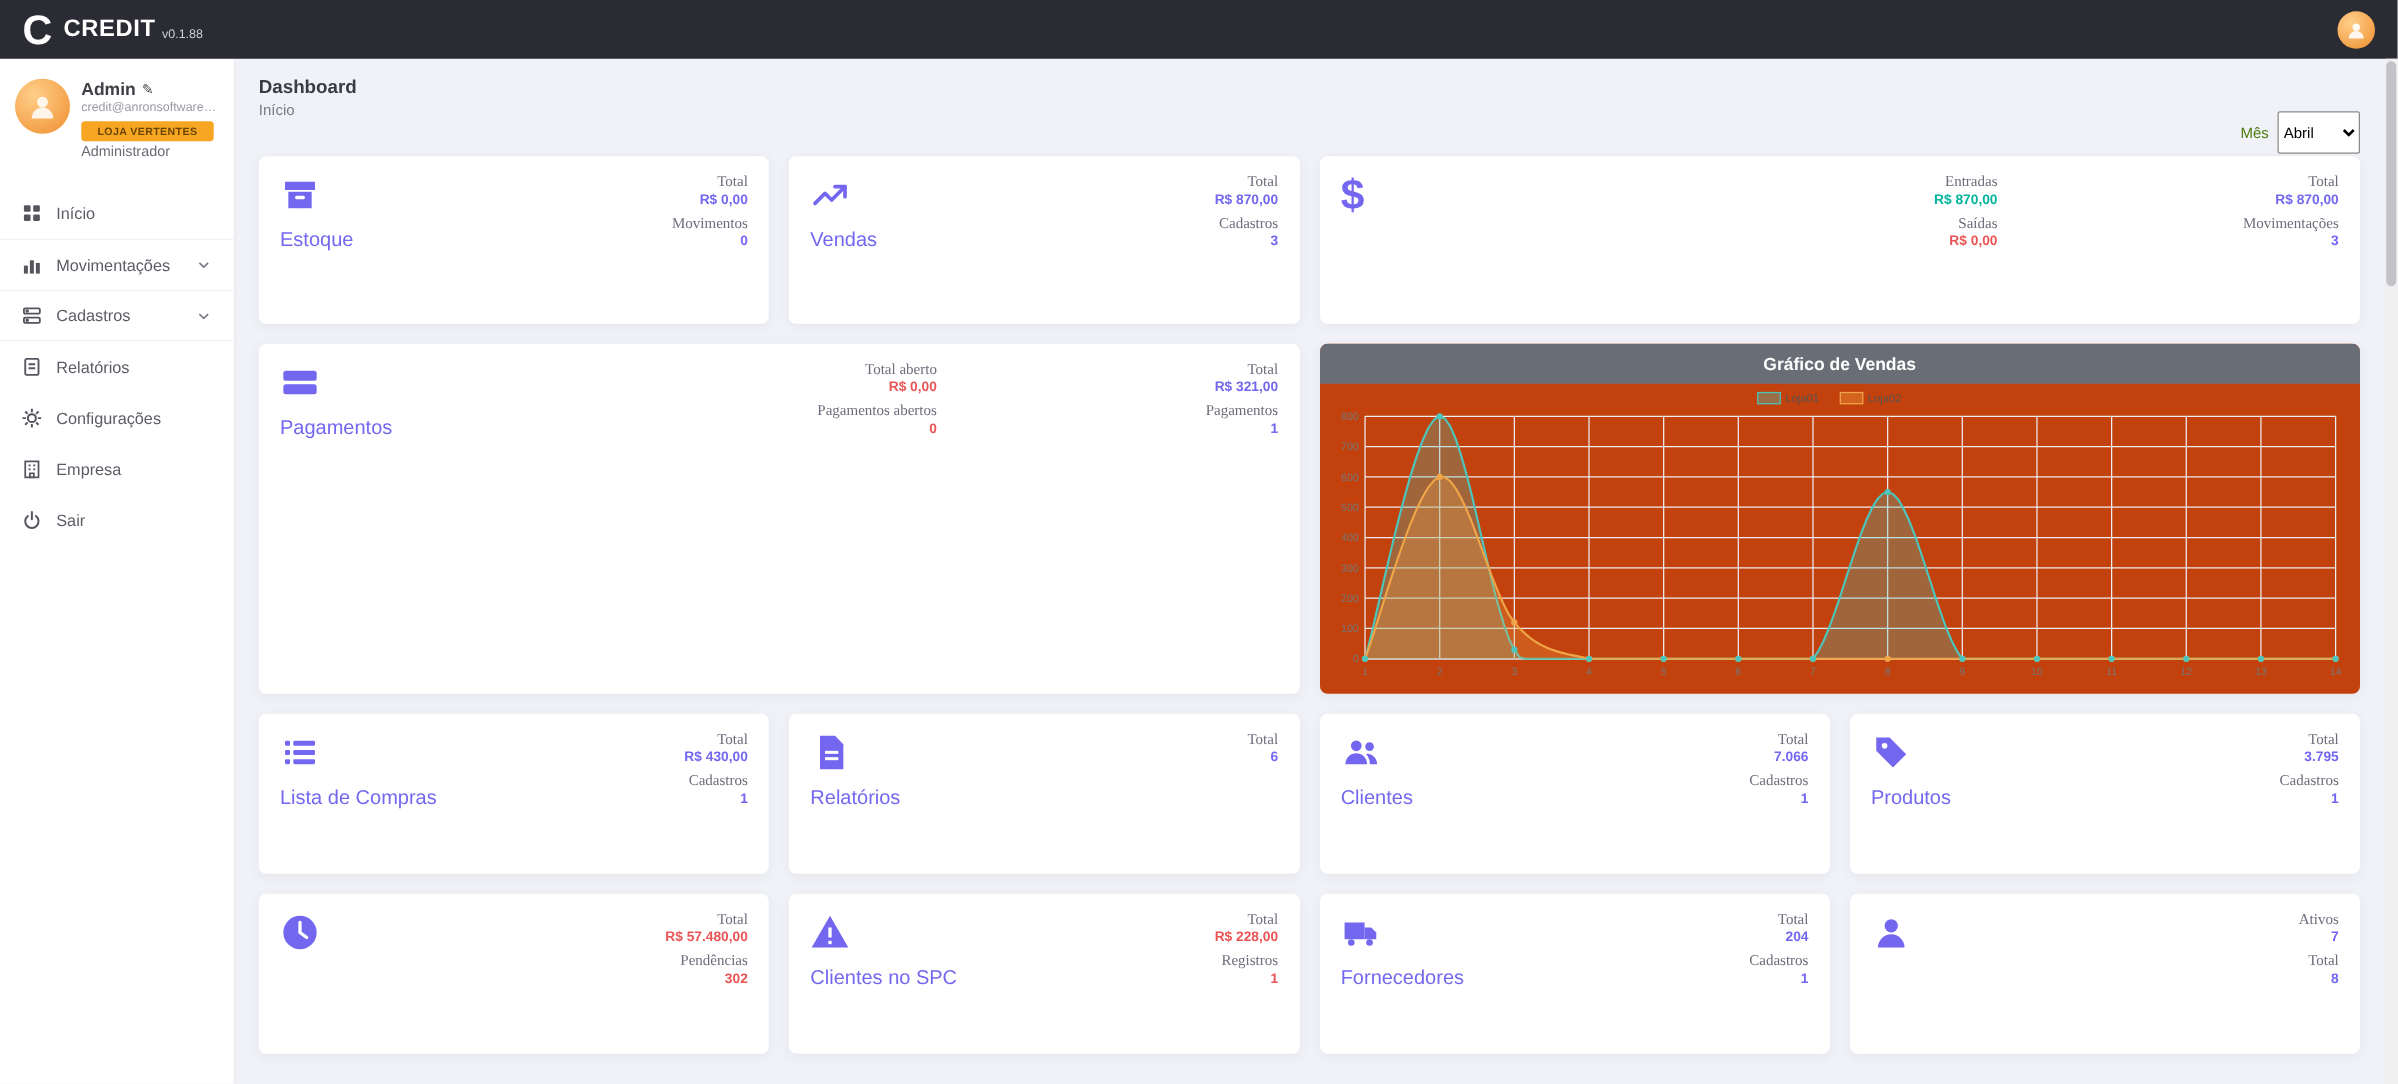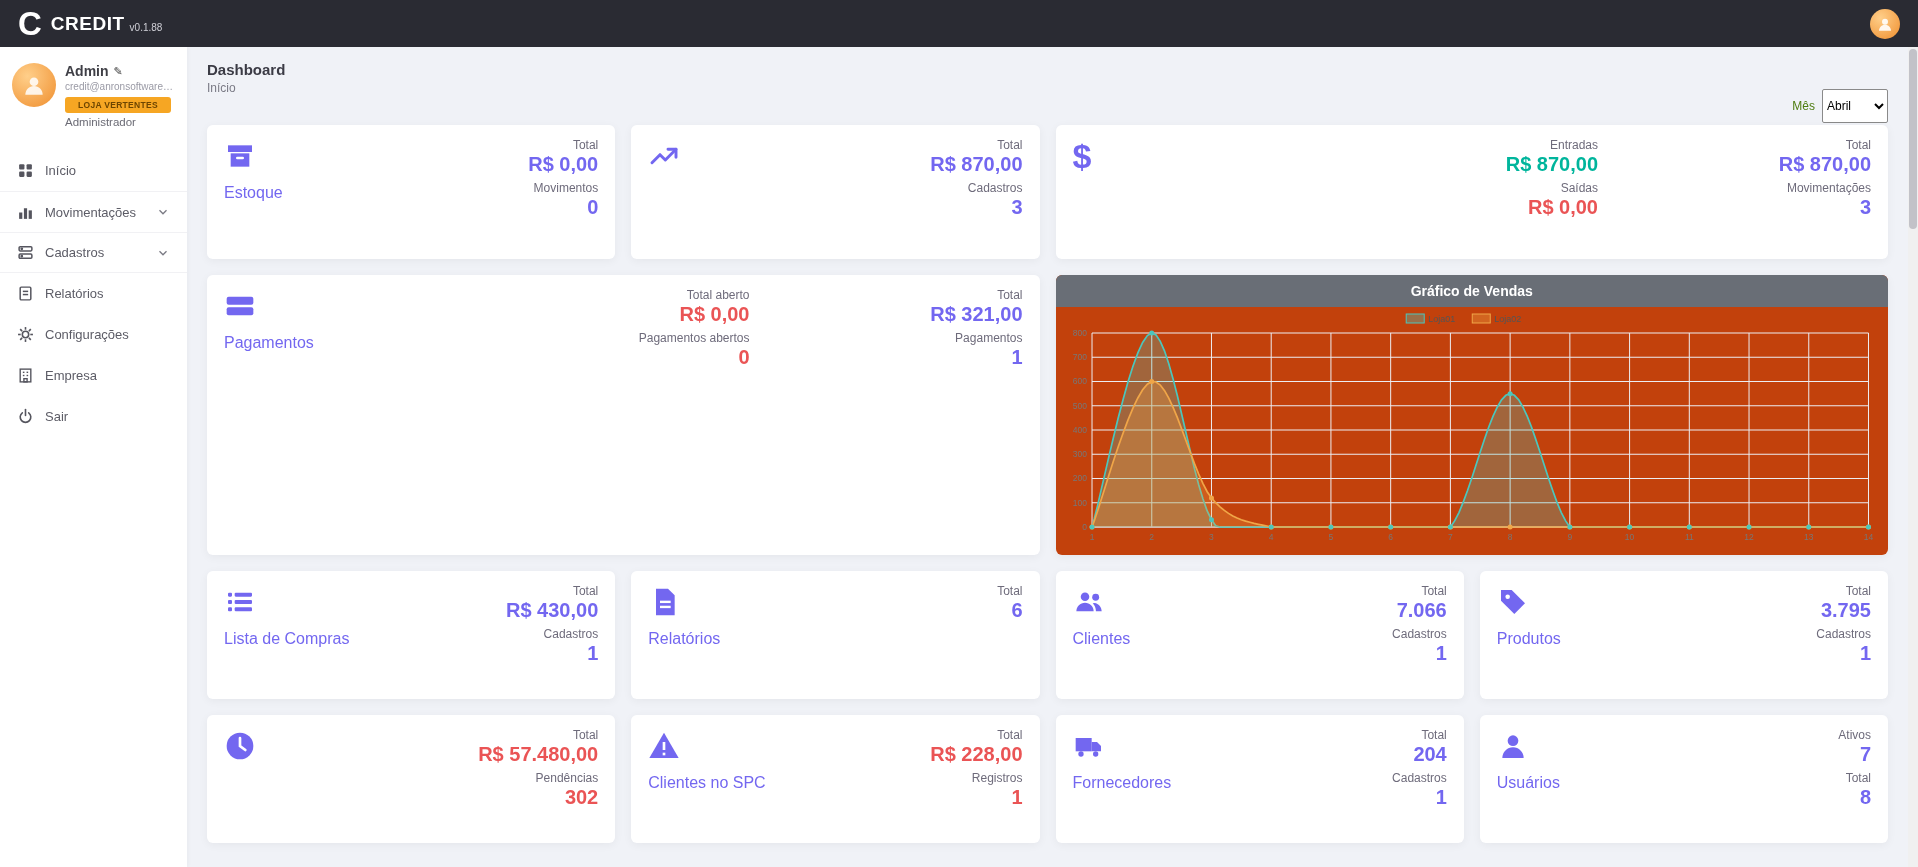--- a/index.html
+++ b/index.html
@@ -45,22 +45,22 @@
   .grid { display:grid; grid-template-columns:repeat(4,1fr); grid-template-rows:134px 280px 128px 128px; gap:16px; }
   .span2 { grid-column:span 2; }
 
   .card { background:#fff; border-radius:6px; box-shadow:0 2px 10px rgba(0,0,0,.05); padding:15px 17px; position:relative; cursor:pointer; }
   .card-icon { width:32px; height:32px; color:var(--accent,#7367f0); }
   .card-icon svg { width:32px; height:32px; }
   .dollar { font-size:34px; font-weight:700; color:var(--accent,#7367f0); line-height:32px; display:block; }
   .card-label { margin-top:12px; font-size:16px; color:var(--accent,#7367f0); }
   .stats { position:absolute; top:13px; right:17px; text-align:right; }
   .stats.mid { right:290px; }
-  .s-label { font-size:12px; color:#6e6b7b; margin-bottom:1px; }
-  .s-value { font-size:20px; font-weight:700; margin-bottom:5px; }
+  .s-label { font-size:12px; color:#6e6b7b; margin-bottom:1px;font-family:Liberation Serif, serif; }
+  .s-value { font-size:11px; font-weight:700; margin-bottom:5px; }
   .c-accent { color:var(--accent,#7367f0); }
   .c-danger { color:var(--danger,#ea5455); }
   .c-success { color:var(--success,#00b59c); }
 
   
   .panel { background:#c2410c; border-radius:6px; box-shadow:0 2px 10px rgba(0,0,0,.05); overflow:hidden; }
   .panel-header { background:var(--chart-header,#696e76); color:#fff; font-size:14px; font-weight:700; text-align:center; padding:8px 0; }
   .panel-body { padding:2px 6px 4px; }
   #sales-chart-svg { width:100%; height:240px; display:block; }
   #sales-chart-svg text { font-family:"Liberation Sans","DejaVu Sans",sans-serif; }
@@ -226,20 +226,21 @@
         <div class="s-label">Movimentos</div>
         <div class="s-value c-accent">0</div>
       </div>
     </div>
 
     <div class="card">
       <div class="card-icon"><svg viewBox="0 0 24 24" fill="none" stroke="currentColor" stroke-width="2.2" stroke-linecap="round" stroke-linejoin="round">
             <polyline points="3 17 9 11 13 15 21 7"></polyline>
             <polyline points="15 7 21 7 21 13"></polyline>
           </svg></div>
+      <div class="card-label">Vendas</div>
       <div class="stats">
         <div class="s-label">Total</div>
         <div class="s-value c-accent">R$ 870,00</div>
         <div class="s-label">Cadastros</div>
         <div class="s-value c-accent">3</div>
       </div>
     </div>
 
     <div class="card span2">
       <div class="card-icon">
@@ -473,21 +474,20 @@
         <div class="s-label">Cadastros</div>
         <div class="s-value c-accent">1</div>
       </div>
     </div>
 
     <div class="card">
       <div class="card-icon"><svg viewBox="0 0 24 24" fill="currentColor">
             <circle cx="12" cy="8" r="4"></circle>
             <path d="M4 21c0-4.4 3.6-8 8-8s8 3.6 8 8z"></path>
           </svg></div>
-      <div class="card-label">Usuários</div>
       <div class="stats">
         <div class="s-label">Ativos</div>
         <div class="s-value c-accent">7</div>
         <div class="s-label">Total</div>
         <div class="s-value c-accent">8</div>
       </div>
     </div>
 
   </div>
 </main>

